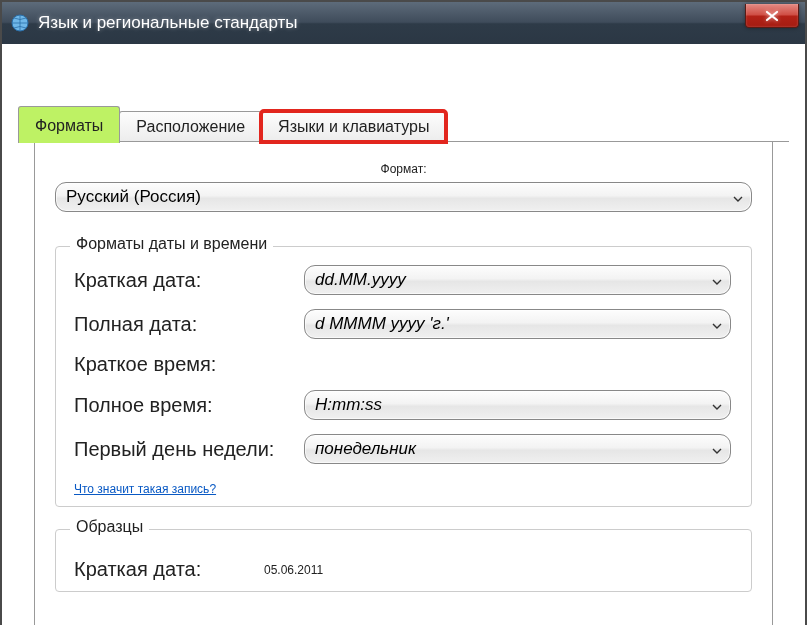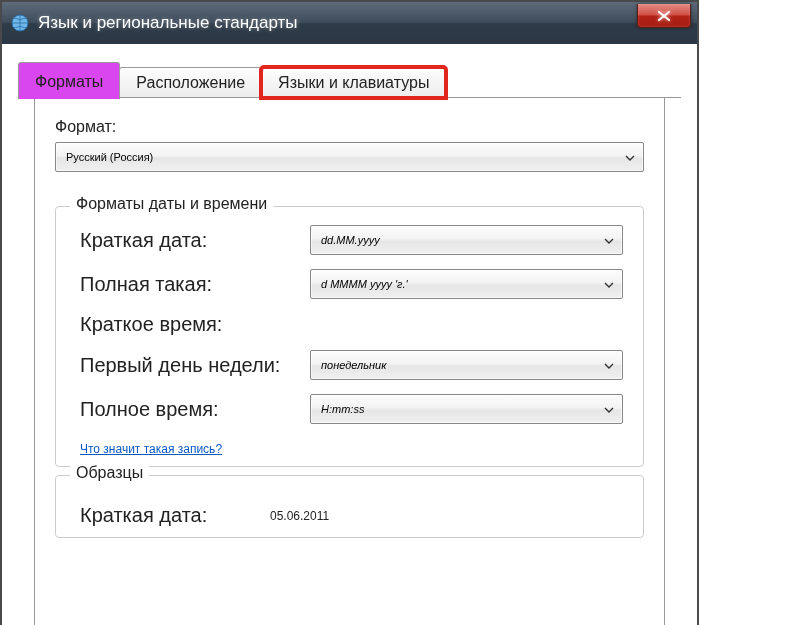--- a/index.html
+++ b/index.html
@@ -7,21 +7,21 @@
     margin: 0;
     font-family: "Segoe UI", Tahoma, sans-serif;
     font-size: 15px;
     background: #fff;
     width: 807px;
     height: 625px;
     overflow: hidden;
   }
   .outer {
     border: 2px solid #4a4a4a;
-    width: 699px;
+    width: 807px;
     height: 625px;
     background: #fff;
   }
   
   .titlebar {
     height: 42px;
     background: linear-gradient(to bottom, #5d6b7a 0%, #3f4c5b 48%, #2e3b48 52%, #2b3744 100%);
     display: flex;
     align-items: center;
     padding: 0 6px 0 8px;
@@ -67,25 +67,26 @@
     background: linear-gradient(to bottom, #fdfdfd, #ececec);
     padding: 6px 16px 6px 16px;
     font-size: 16px;
     color:#222;
     border-radius: 3px 3px 0 0;
     margin-right: -1px;
     position: relative;
     cursor: default;
   }
   .tab.active {
-    background: #d946ef;
+    background: #bef264;
     padding-top: 10px;
     padding-bottom: 8px;
     margin-bottom: -1px;
     z-index: 2;
+    margin-top: 44px;
   }
   .tab.highlight {
     outline: 4px solid #e2261e;
     outline-offset: -2px;
     z-index:5;
     text-align:right;
   }
   .tab-border {
     position:absolute;
     left:0; right:0; bottom:0;
@@ -96,44 +97,45 @@
   .panel {
     border:1px solid #999;
     border-top:none;
     margin: 0 16px;
     padding: 20px 20px 0 20px;
     background:#fff;
     height: 540px;
     overflow:hidden;
   }
   .label {
-    font-size: 16px;
+    font-size: 12px;
     color:#222;
     margin-bottom: 6px;
+    text-align: center;
   }
   .dropdown {
     display:flex;
     align-items:center;
     justify-content:space-between;
     border:1px solid #888;
     background: linear-gradient(to bottom, #fdfdfd 0%, #f3f3f3 45%, #e6e6e6 55%, #f0f0f0 100%);
-    border-radius: 2px;
+    border-radius: 11px;
     padding: 4px 8px 4px 10px;
-    font-size: 11px;
+    font-size: 17px;
     height: 30px;
     box-shadow: inset 0 0 0 1px rgba(255,255,255,0.6);
   }
   .dropdown .arrow {
     color:#444;
   }
   .fieldset {
     border:1px solid #ccc;
     border-radius: 4px;
     margin-top: 34px;
-    padding: 18px 20px 10px 24px;
+    padding: 18px 20px 10px 18px;
     position: relative;
   }
   .fieldset-legend {
     position:absolute;
     top:-12px; left:14px;
     background:#fff;
     padding: 0 6px;
     font-size:16px;
     color:#222;
   }
@@ -221,63 +223,63 @@
             <div class="dropdown">
               <span>dd.MM.yyyy</span>
               <span class="arrow"><svg width="10" height="6" viewBox="0 0 10 6">
                     <path d="M1 1 L5 5 L9 1" fill="none" stroke="#333" stroke-width="1.4"></path>
                   </svg></span>
             </div>
           </div>
         </div>
 
         <div class="row">
-          <div class="row-label">Полная такая:</div>
+          <div class="row-label">Полная дата:</div>
           <div class="row-control">
             <div class="dropdown">
               <span>d MMMM yyyy 'г.'</span>
               <span class="arrow"><svg width="10" height="6" viewBox="0 0 10 6">
                     <path d="M1 1 L5 5 L9 1" fill="none" stroke="#333" stroke-width="1.4"></path>
                   </svg></span>
             </div>
           </div>
         </div>
 
         <div class="row">
           <div class="row-label">Краткое время:</div>
         </div>
 
         <div class="row">
+          <div class="row-label">Полное время:</div>
+          <div class="row-control">
+            <div class="dropdown">
+              <span>H:mm:ss</span>
+              <span class="arrow"><svg width="10" height="6" viewBox="0 0 10 6">
+                    <path d="M1 1 L5 5 L9 1" fill="none" stroke="#333" stroke-width="1.4"></path>
+                  </svg></span>
+            </div>
+          </div>
+        </div>
+
+        <div class="row">
           <div class="row-label">Первый день недели:</div>
           <div class="row-control">
             <div class="dropdown">
               <span>понедельник</span>
               <span class="arrow"><svg width="10" height="6" viewBox="0 0 10 6">
                     <path d="M1 1 L5 5 L9 1" fill="none" stroke="#333" stroke-width="1.4"></path>
                   </svg></span>
             </div>
           </div>
         </div>
 
-        <div class="row">
-          <div class="row-label">Полное время:</div>
-          <div class="row-control">
-            <div class="dropdown">
-              <span>H:mm:ss</span>
-              <span class="arrow"><svg width="10" height="6" viewBox="0 0 10 6">
-                    <path d="M1 1 L5 5 L9 1" fill="none" stroke="#333" stroke-width="1.4"></path>
-                  </svg></span>
-            </div>
-          </div>
-        </div>
-
         <a class="link">Что значит такая запись?</a>
       </div>
 
-      <div class="fieldset" style="margin-top:8px;">
+      <div class="fieldset" style="margin-top:22px;">
         <div class="fieldset-legend">Образцы</div>
         <div class="samples-row">
           <div class="row-label">Краткая дата:</div>
           <div class="sample-val">05.06.2011</div>
         </div>
       </div>
 
     </div>
   </div>
 </div>

